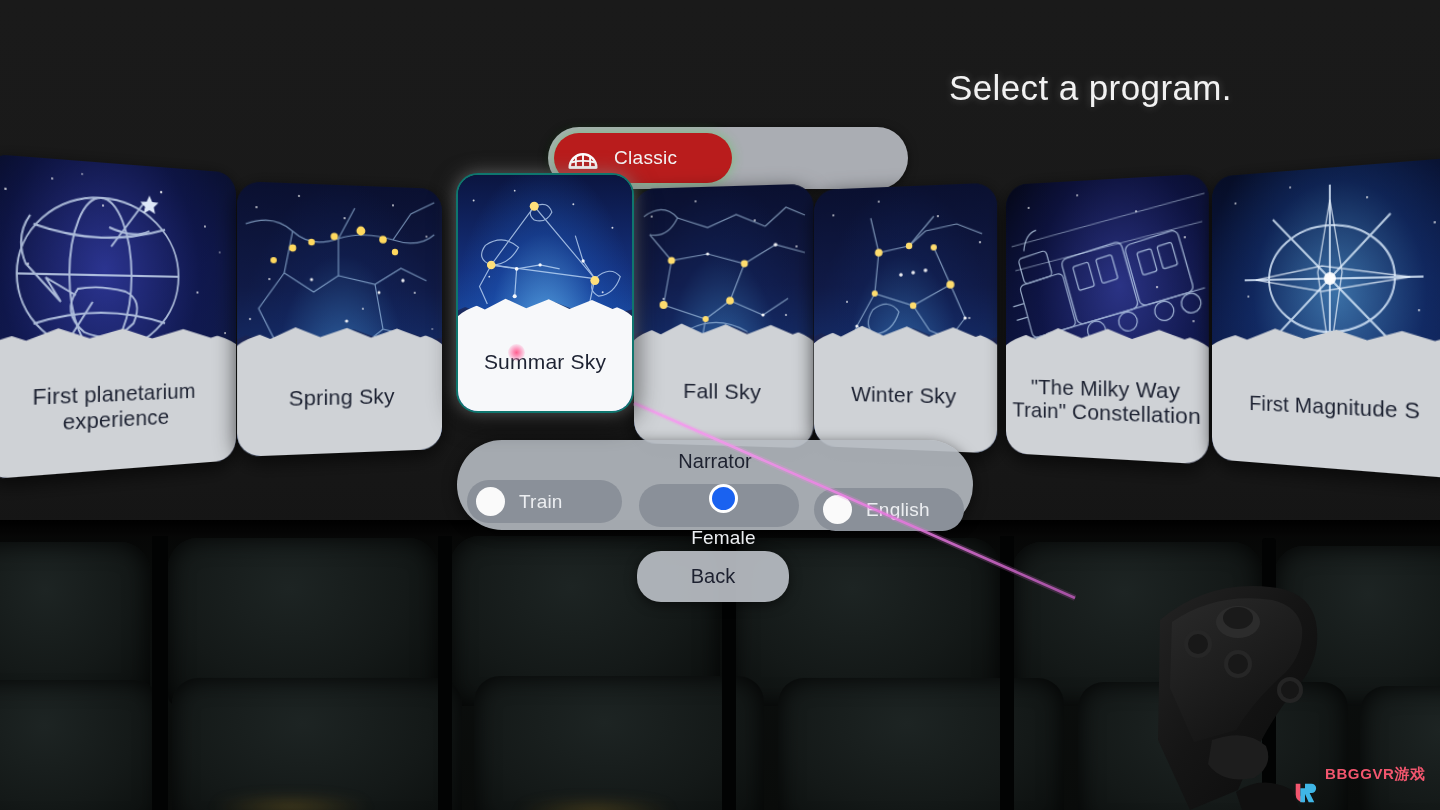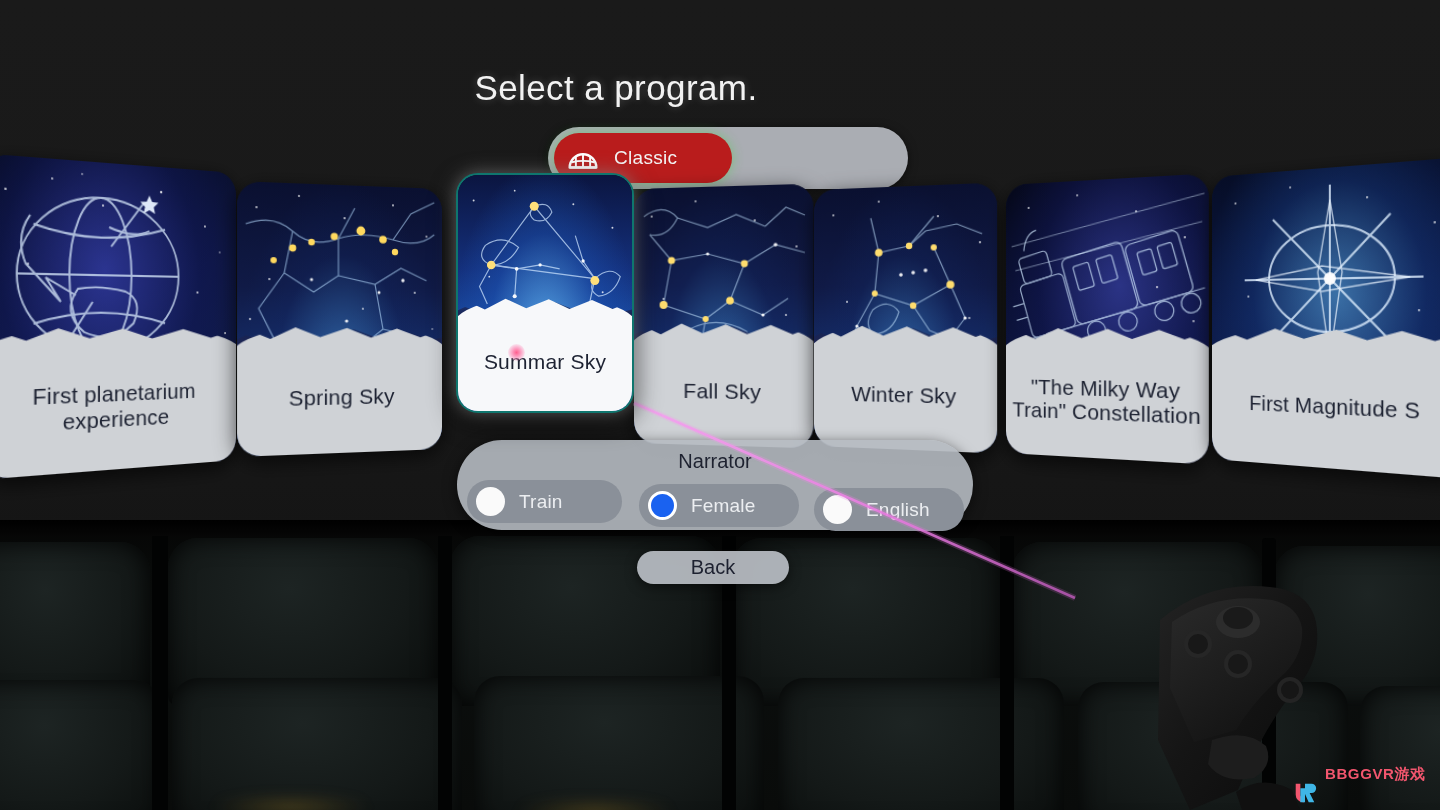--- a/index.html
+++ b/index.html
@@ -38,21 +38,21 @@
   }
   .amber-glow {
     position: absolute; width: 150px; height: 26px;
     background: radial-gradient(ellipse, rgba(180,140,40,.30) 0%, rgba(120,90,20,.08) 60%, transparent 80%);
     filter: blur(6px);
   }
 
   
   #headline {
     position: absolute; left: 0; top: 68px; width: 1232px;
-    text-align: center; color: #f2f2f2;
+    text-align: right; color: #f2f2f2;
     font-size: 35px; letter-spacing: .4px; font-weight: 400;
     text-shadow: 0 0 9px rgba(255,255,255,.22);
   }
 
   
   #view-toggle {
     position: absolute; left: 548px; top: 127px;
     width: 360px; height: 62px;
     background: rgba(186,190,196,.90);
     border-radius: 31px;
@@ -145,31 +145,31 @@
   #narrator-title {
     position: absolute; left: 0; right: 0; top: 10px; text-align: center;
     color: #1e2230; font-size: 20px;
   }
   .radio-opt {
     position: absolute; top: 40px; height: 43px;
     background: #8a9099; border-radius: 22px;
     display: flex; align-items: center; gap: 14px; padding-left: 9px;
   }
   #opt-male   { left: 10px;  width: 155px; }
-  #opt-female { left: 182px; width: 160px; top: 44px; }
+  #opt-female { left: 182px; width: 160px; top: 44px; flex-direction: column; }
   #opt-english{ left: 357px; width: 150px; top: 48px; }
   .radio-dot { width: 29px; height: 29px; border-radius: 50%; background: #fafafa; flex: 0 0 29px; }
   .radio-dot.on {
     background: #1a62f0; border: 3px solid #fff;
   }
   .radio-label { color: #eceef1; font-size: 19px; letter-spacing: .2px; }
 
   
   #back-button {
-    position: absolute; left: 637px; top: 551px; width: 152px; height: 33px;
+    position: absolute; left: 637px; top: 551px; width: 152px; height: 51px;
     background: rgba(186,190,196,.92); border-radius: 24px;
     display: flex; align-items: center; justify-content: center;
     color: #1d2130; font-size: 20px;
     box-shadow: 0 3px 12px rgba(0,0,0,.5);
   }
 
   
   #laser {
     position: absolute; left: 0; top: 0; width: 1440px; height: 810px;
     pointer-events: none;

